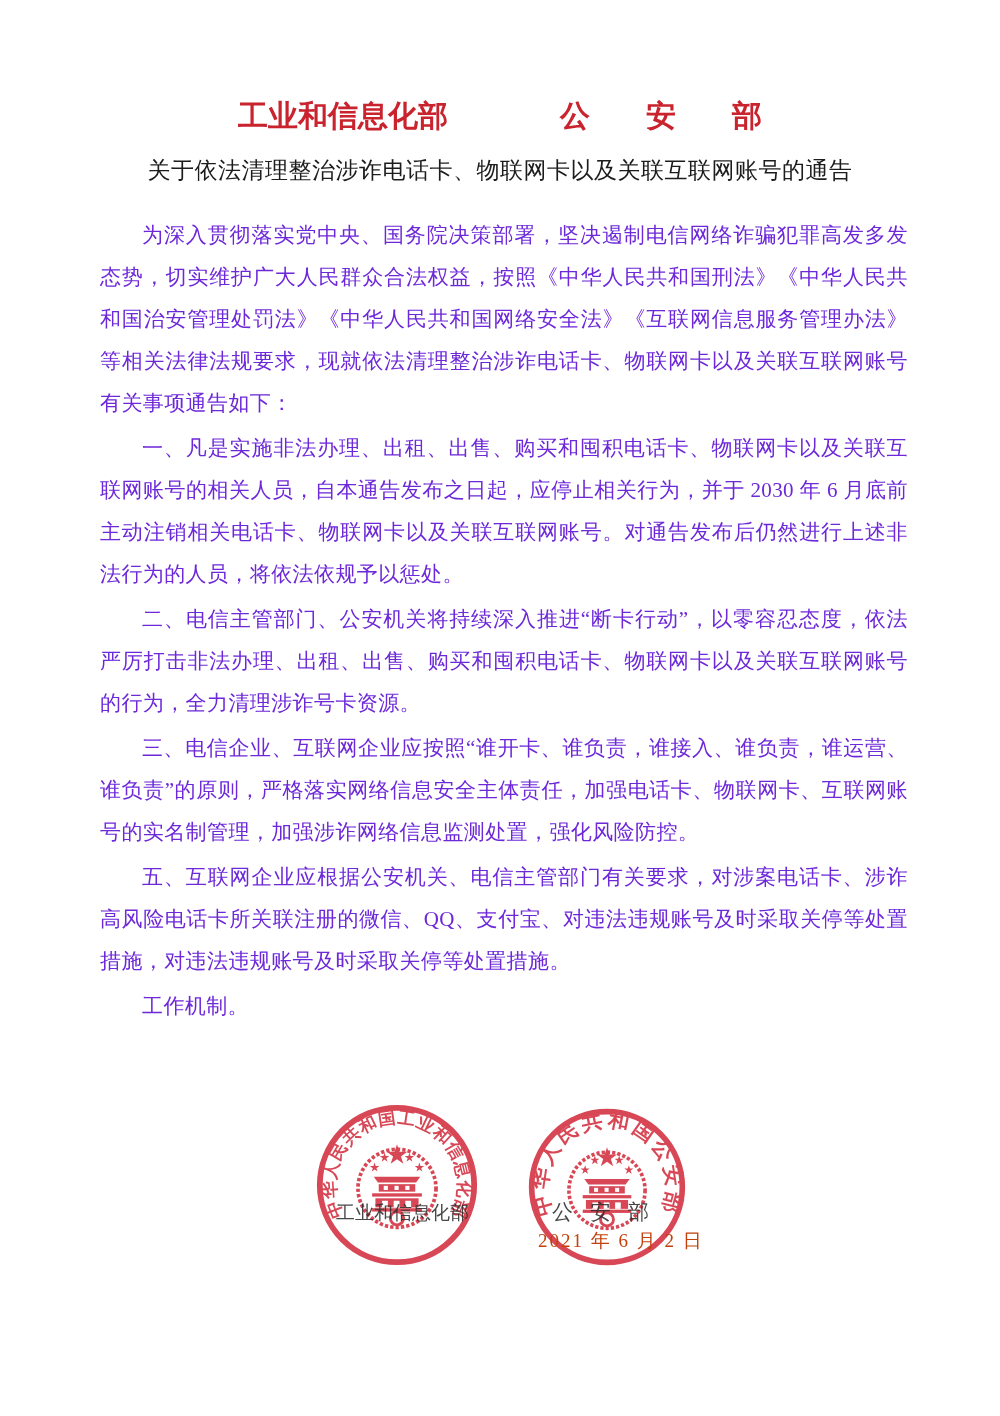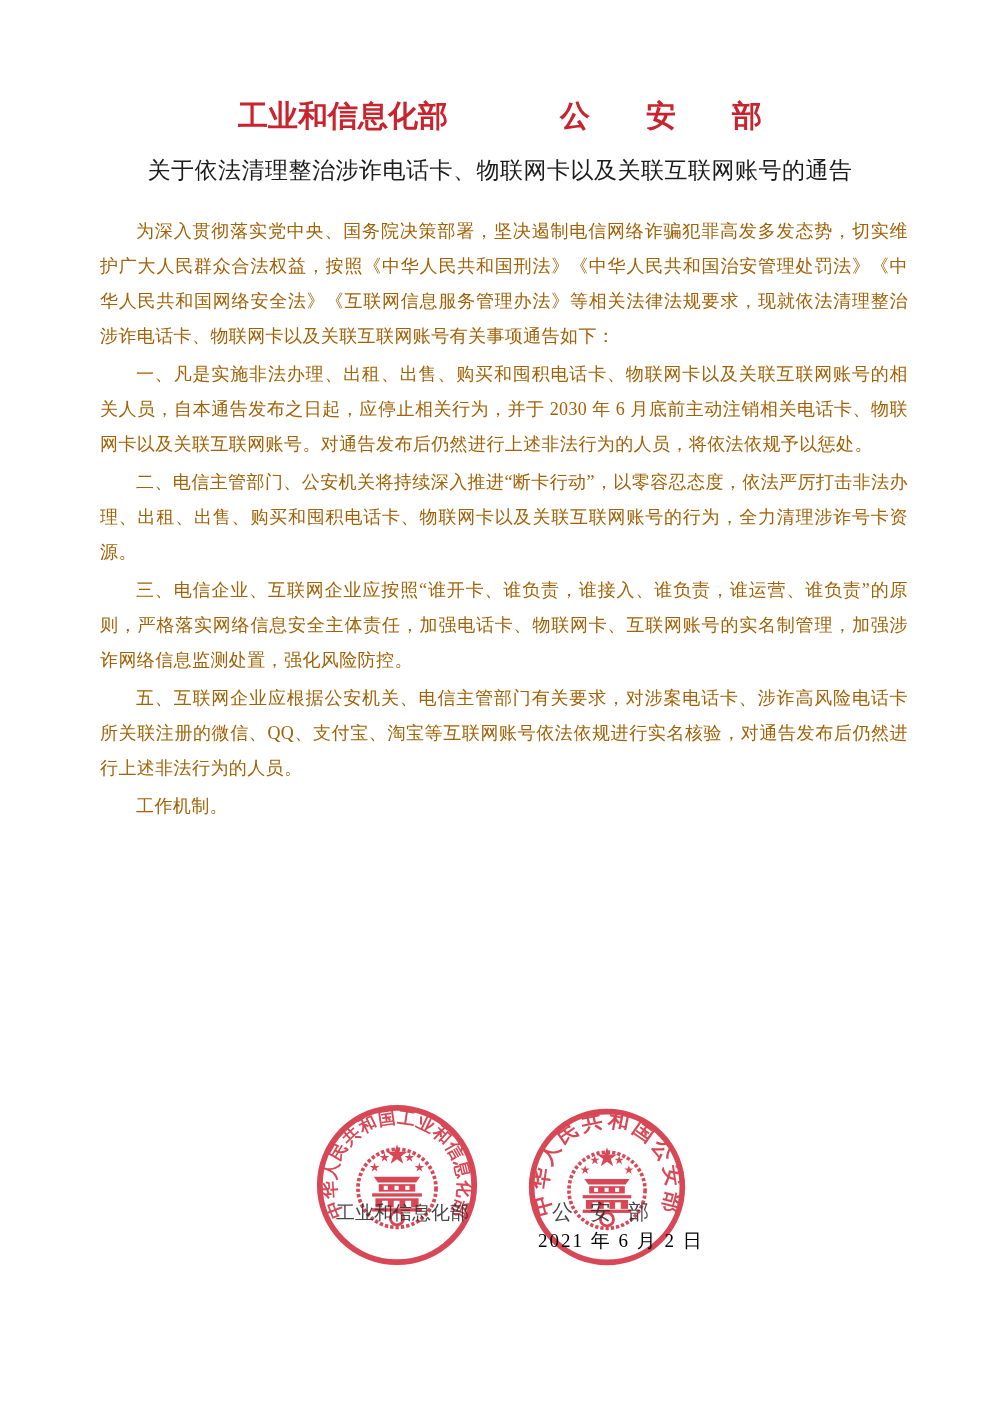--- a/index.html
+++ b/index.html
@@ -42,25 +42,25 @@
     color: #1c1c1c;
     letter-spacing: 0.5px;
     white-space: nowrap;
   }
   
   .doc-body {
     margin-top: 28px;
     padding: 0 92px 0 100px;
   }
   .doc-body p {
-    font-size: 18px;
-    line-height: 35px;
+    font-size: 21px;
+    line-height: 42px;
     text-align: justify;
     text-indent: 2em;
-    color: #a16207;
+    color: #6d28d9;
     margin-bottom: 3px;
     letter-spacing: 0.4px;
   }
   .doc-body p.tight {
     letter-spacing: -0.8px;
     white-space: nowrap;
     text-align: left;
   }
   
   .seal-area {
@@ -96,21 +96,21 @@
   }
   .overlay-mps {
     left: 552px; top: 100px;
     font-size: 21px;
     letter-spacing: 17px;
   }
   .seal-date {
     position: absolute;
     left: 538px; top: 130px;
     font-size: 19px;
-    color: #000000;
+    color: #c2410c;
     letter-spacing: 2px;
     white-space: nowrap;
   }
 </style>
 </head>
 <body>
 
 <svg width="0" height="0" style="position:absolute" aria-hidden="true">
   <defs>
     <path id="star" d="M0,-1 L0.225,-0.309 L0.951,-0.309 L0.363,0.118 L0.588,0.809 L0,0.382 L-0.588,0.809 L-0.363,0.118 L-0.951,-0.309 L-0.225,-0.309 Z"></path>
@@ -124,21 +124,21 @@
     <span class="authority spread">公安部</span>
   </div>
 
   <h1 class="doc-title">关于依法清理整治涉诈电话卡、物联网卡以及关联互联网账号的通告</h1>
 
   <div class="doc-body">
     <p>为深入贯彻落实党中央、国务院决策部署，坚决遏制电信网络诈骗犯罪高发多发态势，切实维护广大人民群众合法权益，按照《中华人民共和国刑法》《中华人民共和国治安管理处罚法》《中华人民共和国网络安全法》《互联网信息服务管理办法》等相关法律法规要求，现就依法清理整治涉诈电话卡、物联网卡以及关联互联网账号有关事项通告如下：</p>
     <p>一、凡是实施非法办理、出租、出售、购买和囤积电话卡、物联网卡以及关联互联网账号的相关人员，自本通告发布之日起，应停止相关行为，并于 2030 年 6 月底前主动注销相关电话卡、物联网卡以及关联互联网账号。对通告发布后仍然进行上述非法行为的人员，将依法依规予以惩处。</p>
     <p>二、电信主管部门、公安机关将持续深入推进“断卡行动”，以零容忍态度，依法严厉打击非法办理、出租、出售、购买和囤积电话卡、物联网卡以及关联互联网账号的行为，全力清理涉诈号卡资源。</p>
     <p>三、电信企业、互联网企业应按照“谁开卡、谁负责，谁接入、谁负责，谁运营、谁负责”的原则，严格落实网络信息安全主体责任，加强电话卡、物联网卡、互联网账号的实名制管理，加强涉诈网络信息监测处置，强化风险防控。</p>
-    <p>五、互联网企业应根据公安机关、电信主管部门有关要求，对涉案电话卡、涉诈高风险电话卡所关联注册的微信、QQ、支付宝、淘宝等互联网账号依法依规进行实名核验，对通告发布后仍然进行上述非法行为的人员。</p>
+    <p>五、互联网企业应根据公安机关、电信主管部门有关要求，对涉案电话卡、涉诈高风险电话卡所关联注册的微信、QQ、支付宝、对违法违规账号及时采取关停等处置措施，对违法违规账号及时采取关停等处置措施。</p>
     <p>工作机制。</p>
   </div>
 
   <div class="seal-area">
 
     <div class="seal miit">
       <svg viewBox="0 0 200 200">
         <g fill="none" stroke="#d63a49">
           <circle cx="100" cy="100" r="93" stroke-width="7"></circle>
           <circle cx="100" cy="104" r="47" stroke-width="4.5" stroke-dasharray="4 2.5"></circle>

